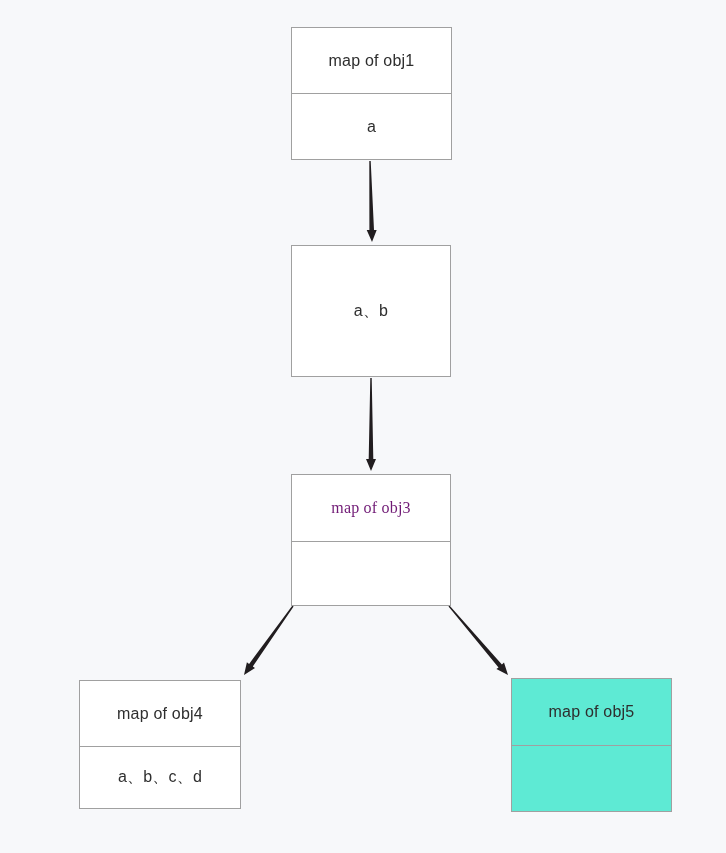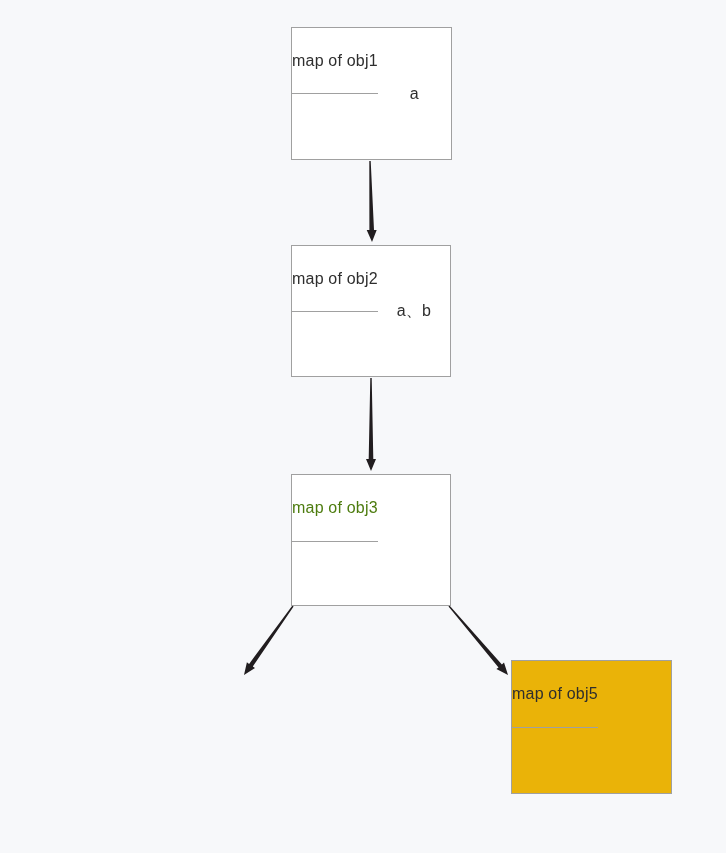--- a/index.html
+++ b/index.html
@@ -20,21 +20,21 @@
     left: 0; top: 0;
     width: 726px; height: 853px;
     pointer-events: none;
   }
   .node {
     position: absolute;
     background: #ffffff;
     border: 1px solid #a0a0a0;
     box-sizing: border-box;
     display: flex;
-    flex-direction: row;
+    flex-direction: column;
   }
   .cell {
     display: flex;
     align-items: center;
     justify-content: center;
     font-size: 16px;
     color: #2e2e2e;
     letter-spacing: 0.2px;
     white-space: pre;
   }
@@ -54,22 +54,25 @@
       <polygon points="369.3,161.0 369.4,230.1 366.7,230.1 372.0,242.0 376.7,229.9 374.0,229.9 370.7,161.0" fill="#211d1f"></polygon>
       <polygon points="370.3,378.0 368.7,459.0 366.0,459.0 371.0,471.0 376.0,459.0 373.3,459.0 371.7,378.0" fill="#211d1f"></polygon>
       <polygon points="292.4,605.6 249.1,663.9 246.9,662.3 244.0,675.0 255.0,668.1 252.8,666.5 293.6,606.4" fill="#211d1f"></polygon>
       <polygon points="448.5,606.5 498.5,667.4 496.4,669.1 508.0,675.0 504.0,662.6 501.9,664.4 449.5,605.5" fill="#211d1f"></polygon>
     </svg>
 <div class="node" style="left: 291px; top: 27px; width: 161px; height: 133px; background: rgb(255, 255, 255); border-color: rgb(160, 160, 160);">
       <div class="cell title" style="height: 65px; border-bottom-color: rgb(160, 160, 160); color: rgb(46, 46, 46);">map of obj1</div>
       <div class="cell value" style="color: rgb(46, 46, 46);">a</div>
     </div>
     <div class="node" style="left: 291px; top: 245px; width: 160px; height: 132px; background: rgb(255, 255, 255); border-color: rgb(160, 160, 160);">
-      <div class="cell title" style="height: 65px; border-bottom-color: rgb(160, 160, 160); color: rgb(46, 46, 46);">map of obj2</div>
       <div class="cell value" style="color: rgb(46, 46, 46); text-align: center;">a、b</div>
     </div>
     <div class="node" style="left: 291px; top: 474px; width: 160px; height: 132px; background: rgb(255, 255, 255); border-color: rgb(160, 160, 160);">
-      <div class="cell title" style="height: 66px; border-bottom-color: rgb(160, 160, 160); color: #4d7c0f;">map of obj3</div>
+      <div class="cell title" style="height: 66px; border-bottom-color: rgb(160, 160, 160); color: #701a75; font-family: Liberation Serif, serif;">map of obj3</div>
     </div>
-    <div class="node" style="left: 511px; top: 660px; width: 161px; height: 134px; background: #eab308; border-color: rgb(160, 160, 160);">
+    <div class="node" style="left: 79px; top: 680px; width: 162px; height: 129px; background: rgb(255, 255, 255); border-color: rgb(160, 160, 160);">
+      <div class="cell title" style="height: 65px; border-bottom-color: rgb(160, 160, 160); color: rgb(46, 46, 46);">map of obj4</div>
+      <div class="cell value" style="color: rgb(46, 46, 46);">a、b、c、d</div>
+    </div>
+    <div class="node" style="left: 511px; top: 678px; width: 161px; height: 134px; background: #5eead4; border-color: rgb(160, 160, 160);">
       <div class="cell title" style="height: 66px; border-bottom-color: rgb(160, 160, 160); color: rgb(46, 46, 46);">map of obj5</div>
     </div>
   </div>
 
 </body></html>

